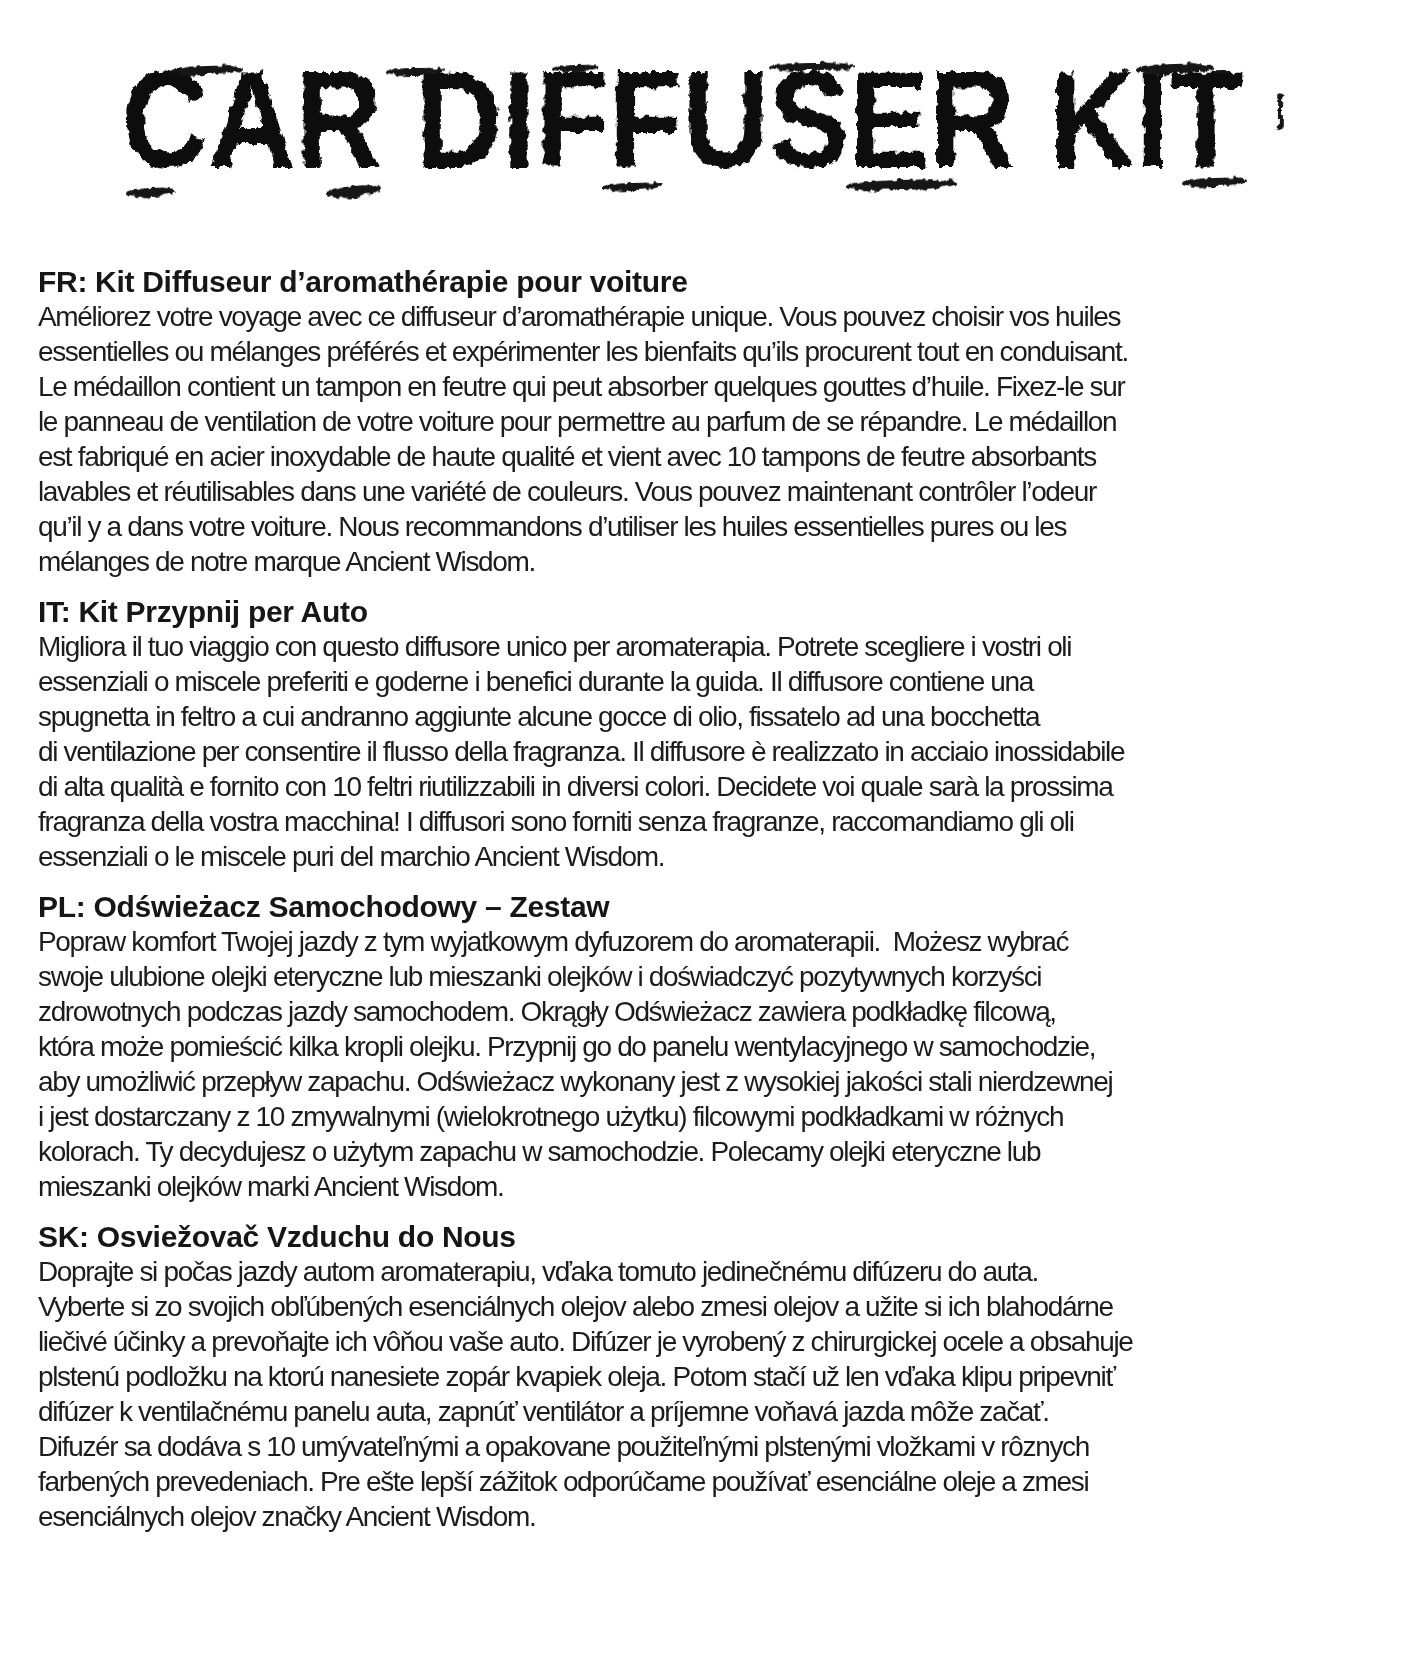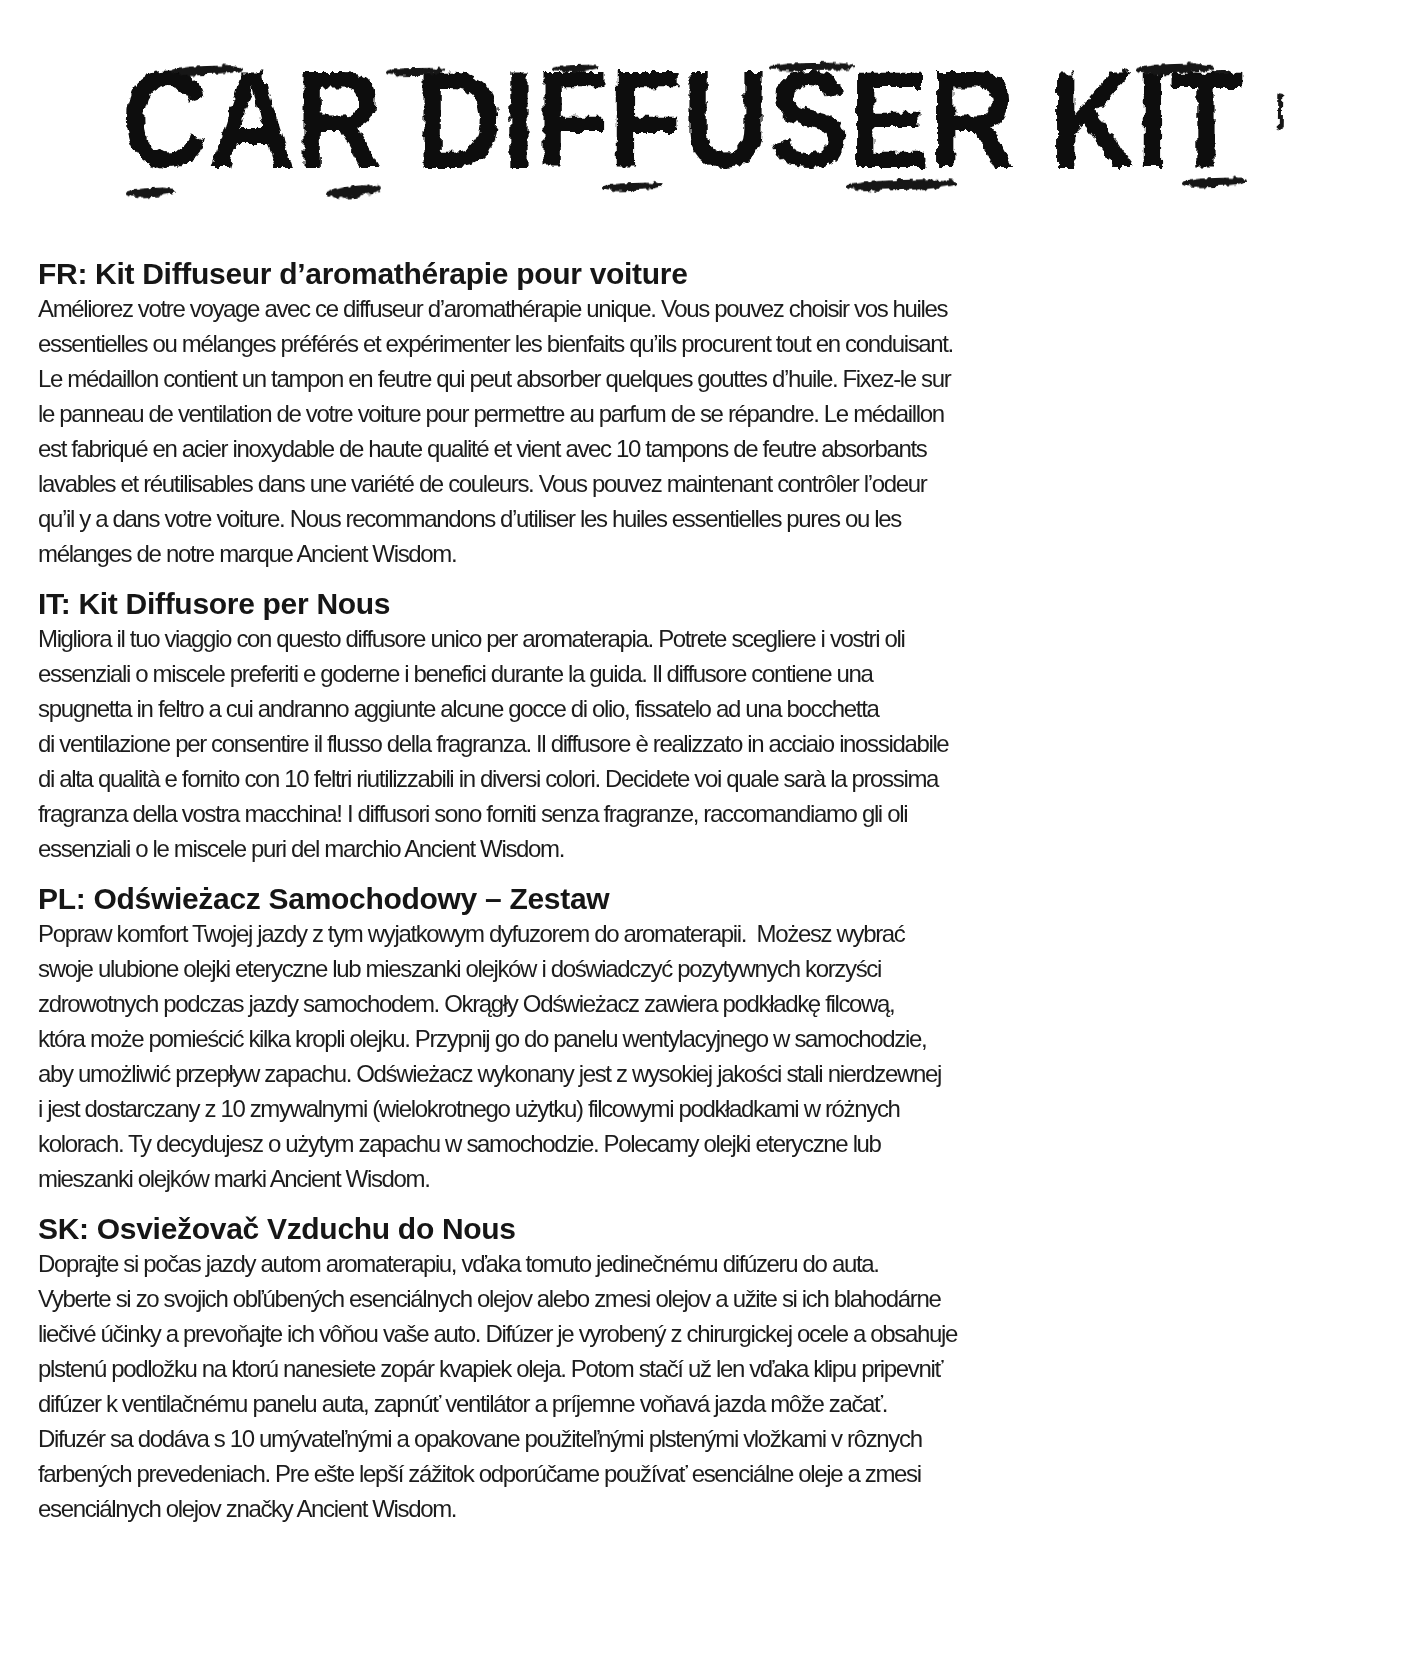--- a/index.html
+++ b/index.html
@@ -52,32 +52,32 @@
   .ink.tick { left: 1278px; top: 93px; width: 5px; height: 38px; border-radius: 2px; transform: rotate(1deg); }
 
   
   .sections {
     position: absolute;
     left: 38px;
     top: 256px;
     width: 1360px;
   }
   .sections section { margin-top: 15px; }
-  .sections section:first-child { margin-top: 0; }
+  .sections section:first-child { margin-top: 8px; }
   .heading {
     margin: 0;
     font-size: 30px;
     line-height: 35px;
     font-weight: 700;
     letter-spacing: -0.3px;
     color: #161616;
     white-space: pre;
   }
   .lines {
-    font-size: 24px;
+    font-size: 28px;
     line-height: 35px;
     letter-spacing: -1.35px;
     color: #1c1c1c;
     white-space: pre;
   }
 </style>
 </head>
 <body>
 
 <svg width="0" height="0" style="position:absolute" aria-hidden="true">
@@ -115,21 +115,21 @@
 essentielles ou mélanges préférés et expérimenter les bienfaits qu’ils procurent tout en conduisant.
 Le médaillon contient un tampon en feutre qui peut absorber quelques gouttes d’huile. Fixez-le sur
 le panneau de ventilation de votre voiture pour permettre au parfum de se répandre. Le médaillon
 est fabriqué en acier inoxydable de haute qualité et vient avec 10 tampons de feutre absorbants
 lavables et réutilisables dans une variété de couleurs. Vous pouvez maintenant contrôler l’odeur
 qu’il y a dans votre voiture. Nous recommandons d’utiliser les huiles essentielles pures ou les
 mélanges de notre marque Ancient Wisdom.</div>
     </section>
 
     <section>
-      <h2 class="heading">IT: Kit Diffusore per Nous</h2>
+      <h2 class="heading">IT: Kit Przypnij per Auto</h2>
       <div class="lines">Migliora il tuo viaggio con questo diffusore unico per aromaterapia. Potrete scegliere i vostri oli
 essenziali o miscele preferiti e goderne i benefici durante la guida. Il diffusore contiene una
 spugnetta in feltro a cui andranno aggiunte alcune gocce di olio, fissatelo ad una bocchetta
 di ventilazione per consentire il flusso della fragranza. Il diffusore è realizzato in acciaio inossidabile
 di alta qualità e fornito con 10 feltri riutilizzabili in diversi colori. Decidete voi quale sarà la prossima
 fragranza della vostra macchina! I diffusori sono forniti senza fragranze, raccomandiamo gli oli
 essenziali o le miscele puri del marchio Ancient Wisdom.</div>
     </section>
 
     <section>

